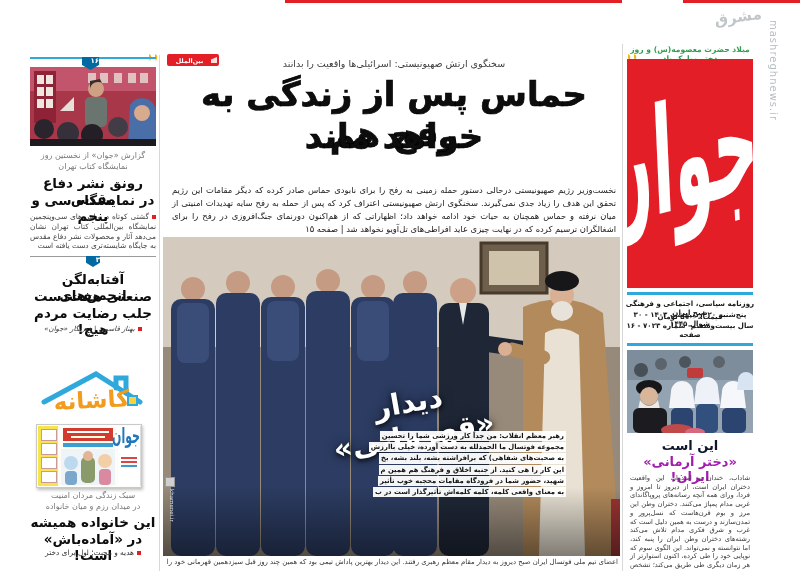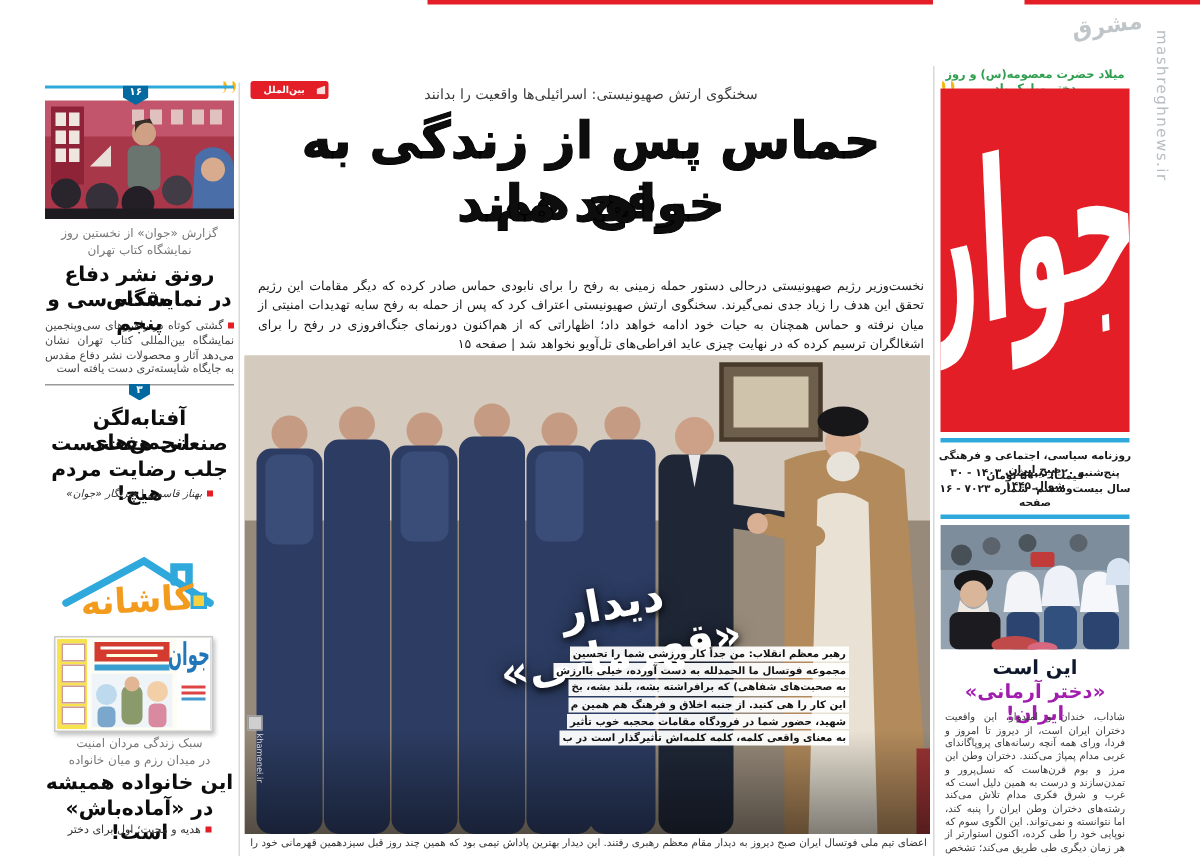--- a/index.html
+++ b/index.html
@@ -3,21 +3,21 @@
 <meta charset="utf-8">
 <style>
   html,body{margin:0;padding:0;background:#fff;}
   #stage{position:relative;width:800px;height:571px;background:#ffffff;overflow:hidden;
          font-family:"DejaVu Sans",sans-serif;direction:rtl;}
   .abs{position:absolute;}
   .c{text-align:center;}
   .j{text-align:justify;text-justify:inter-word;}
   .fa{direction:rtl;unicode-bidi:embed;}
   .sq{display:inline-block;width:4px;height:4px;background:#e41e26;margin-left:3px;vertical-align:middle;}
-  .ribbon{background:#0369a1;color:#fff;font-size:7px;font-weight:bold;text-align:center;
+  .ribbon{background:#0369a1;color:#fff;font-size:7px;font-weight:bold;
           clip-path:polygon(0 0,100% 0,100% 62%,50% 100%,0 62%);line-height:9px;z-index:4;}
   .bluebar{background:#2fa8dc;}
   .redrule{background:#e41e26;}
   .vline{background:#d8d8d8;width:1px;}
   .kick{color:#777;font-size:8px;line-height:11px;}
   .hl{color:#0d0d0d;font-weight:bold;}
   .overlay-line{background:rgba(255,255,255,.95);color:#111;font-size:6.8px;font-weight:bold;
                 line-height:10.2px;padding:0 2px;white-space:nowrap;margin-bottom:1px;display:inline-block;}
   .wmv{writing-mode:vertical-rl;color:#b7bec2;font-size:10px;letter-spacing:1px;}
 </style>

